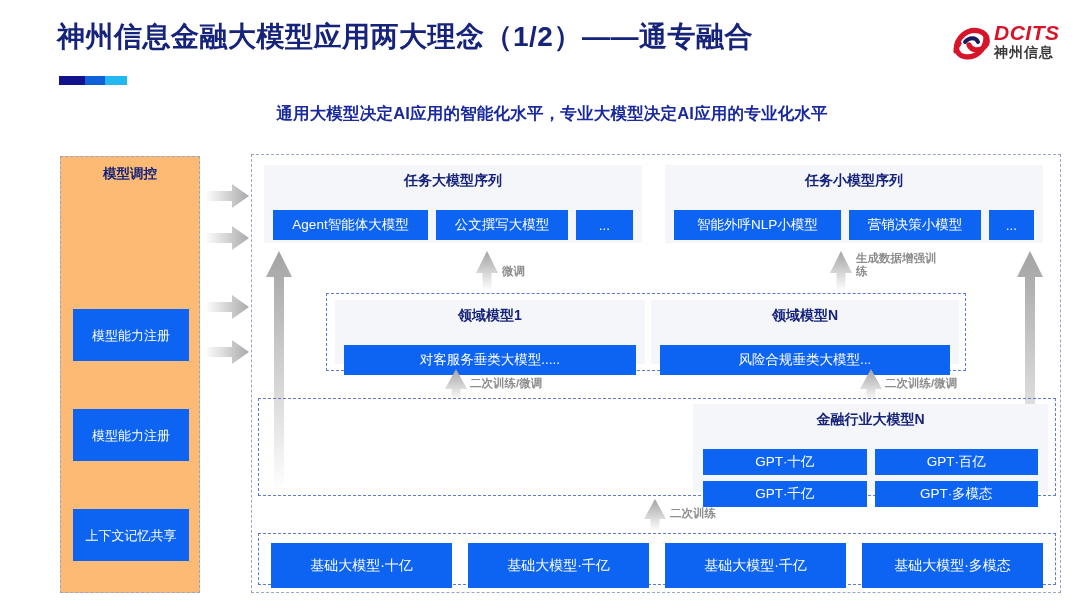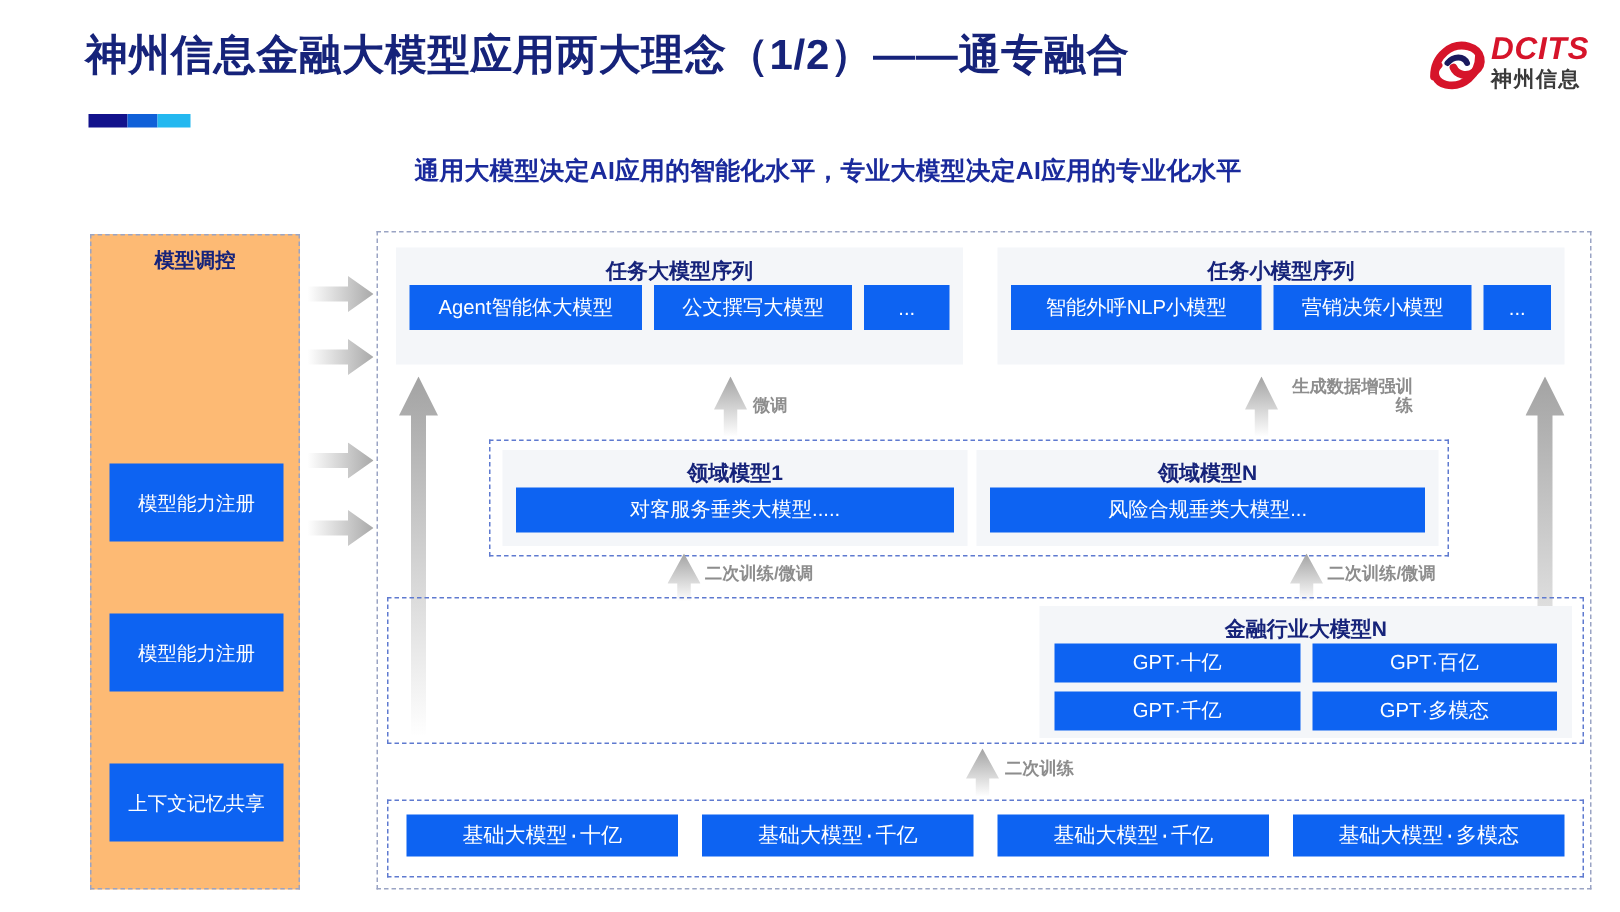--- a/index.html
+++ b/index.html
@@ -78,21 +78,21 @@
     position: absolute; left: 251px; top: 14px; width: 810px; height: 439px;
     border: 1.5px dashed #9aa4c4;
   }
 
   
   .group-card {
     position: absolute; background: #f4f6f9;
   }
   .group-title {
     text-align: center; font-size: 14px; font-weight: bold;
-    color: #16237a; padding-top: 7px; padding-bottom: 0;
+    color: #16237a; padding-top: 7px; padding-bottom: 20px;
   }
   .chip-row { display: flex; gap: 8px; padding: 0 9px 9px 9px; }
   .chip {
     background: #0d63f2; color: #fff; font-size: 13.5px;
     height: 30px; display: flex; align-items: center; justify-content: center;
     text-align: center; white-space: nowrap; padding: 0 6px;
   }
 
   
   #task-big { left: 12px; top: 10px; width: 378px; height: 78px; }
@@ -127,29 +127,29 @@
   .chip-grid .chip { height: 26px; }
 
   
   #base-wrap {
     position: absolute; left: 6px; top: 378px; width: 798px; height: 52px;
     border: 1.2px dashed #5f7ad0;
   }
   #base-row {
     display: flex; gap: 16px; padding: 9px 12px;
   }
-  #base-row .chip { flex: 1 1 0; height: 28px; font-size: 14px; font-family: Liberation Mono, monospace; }
+  #base-row .chip { flex: 1 1 0; height: 45px; font-size: 14px; }
 
   
   .v-arrow { position: absolute; }
   .arrow-label {
     position: absolute; font-size: 11.5px; font-weight: bold;
     color: #8d8d8d; line-height: 13px; white-space: nowrap;
   }
-  .arrow-label.two-line { text-align: right; white-space: normal; width: 86px; }
+  .arrow-label.two-line { text-align: left; white-space: normal; width: 86px; }
 </style>
 </head>
 <body>
 
 <div id="header">
   <div id="page-title">神州信息金融大模型应用两大理念（1/2）——通专融合</div>
   <div id="title-accent-bar">
     <i class="acc1"></i>
     <i class="acc2"></i>
     <i class="acc3"></i>

